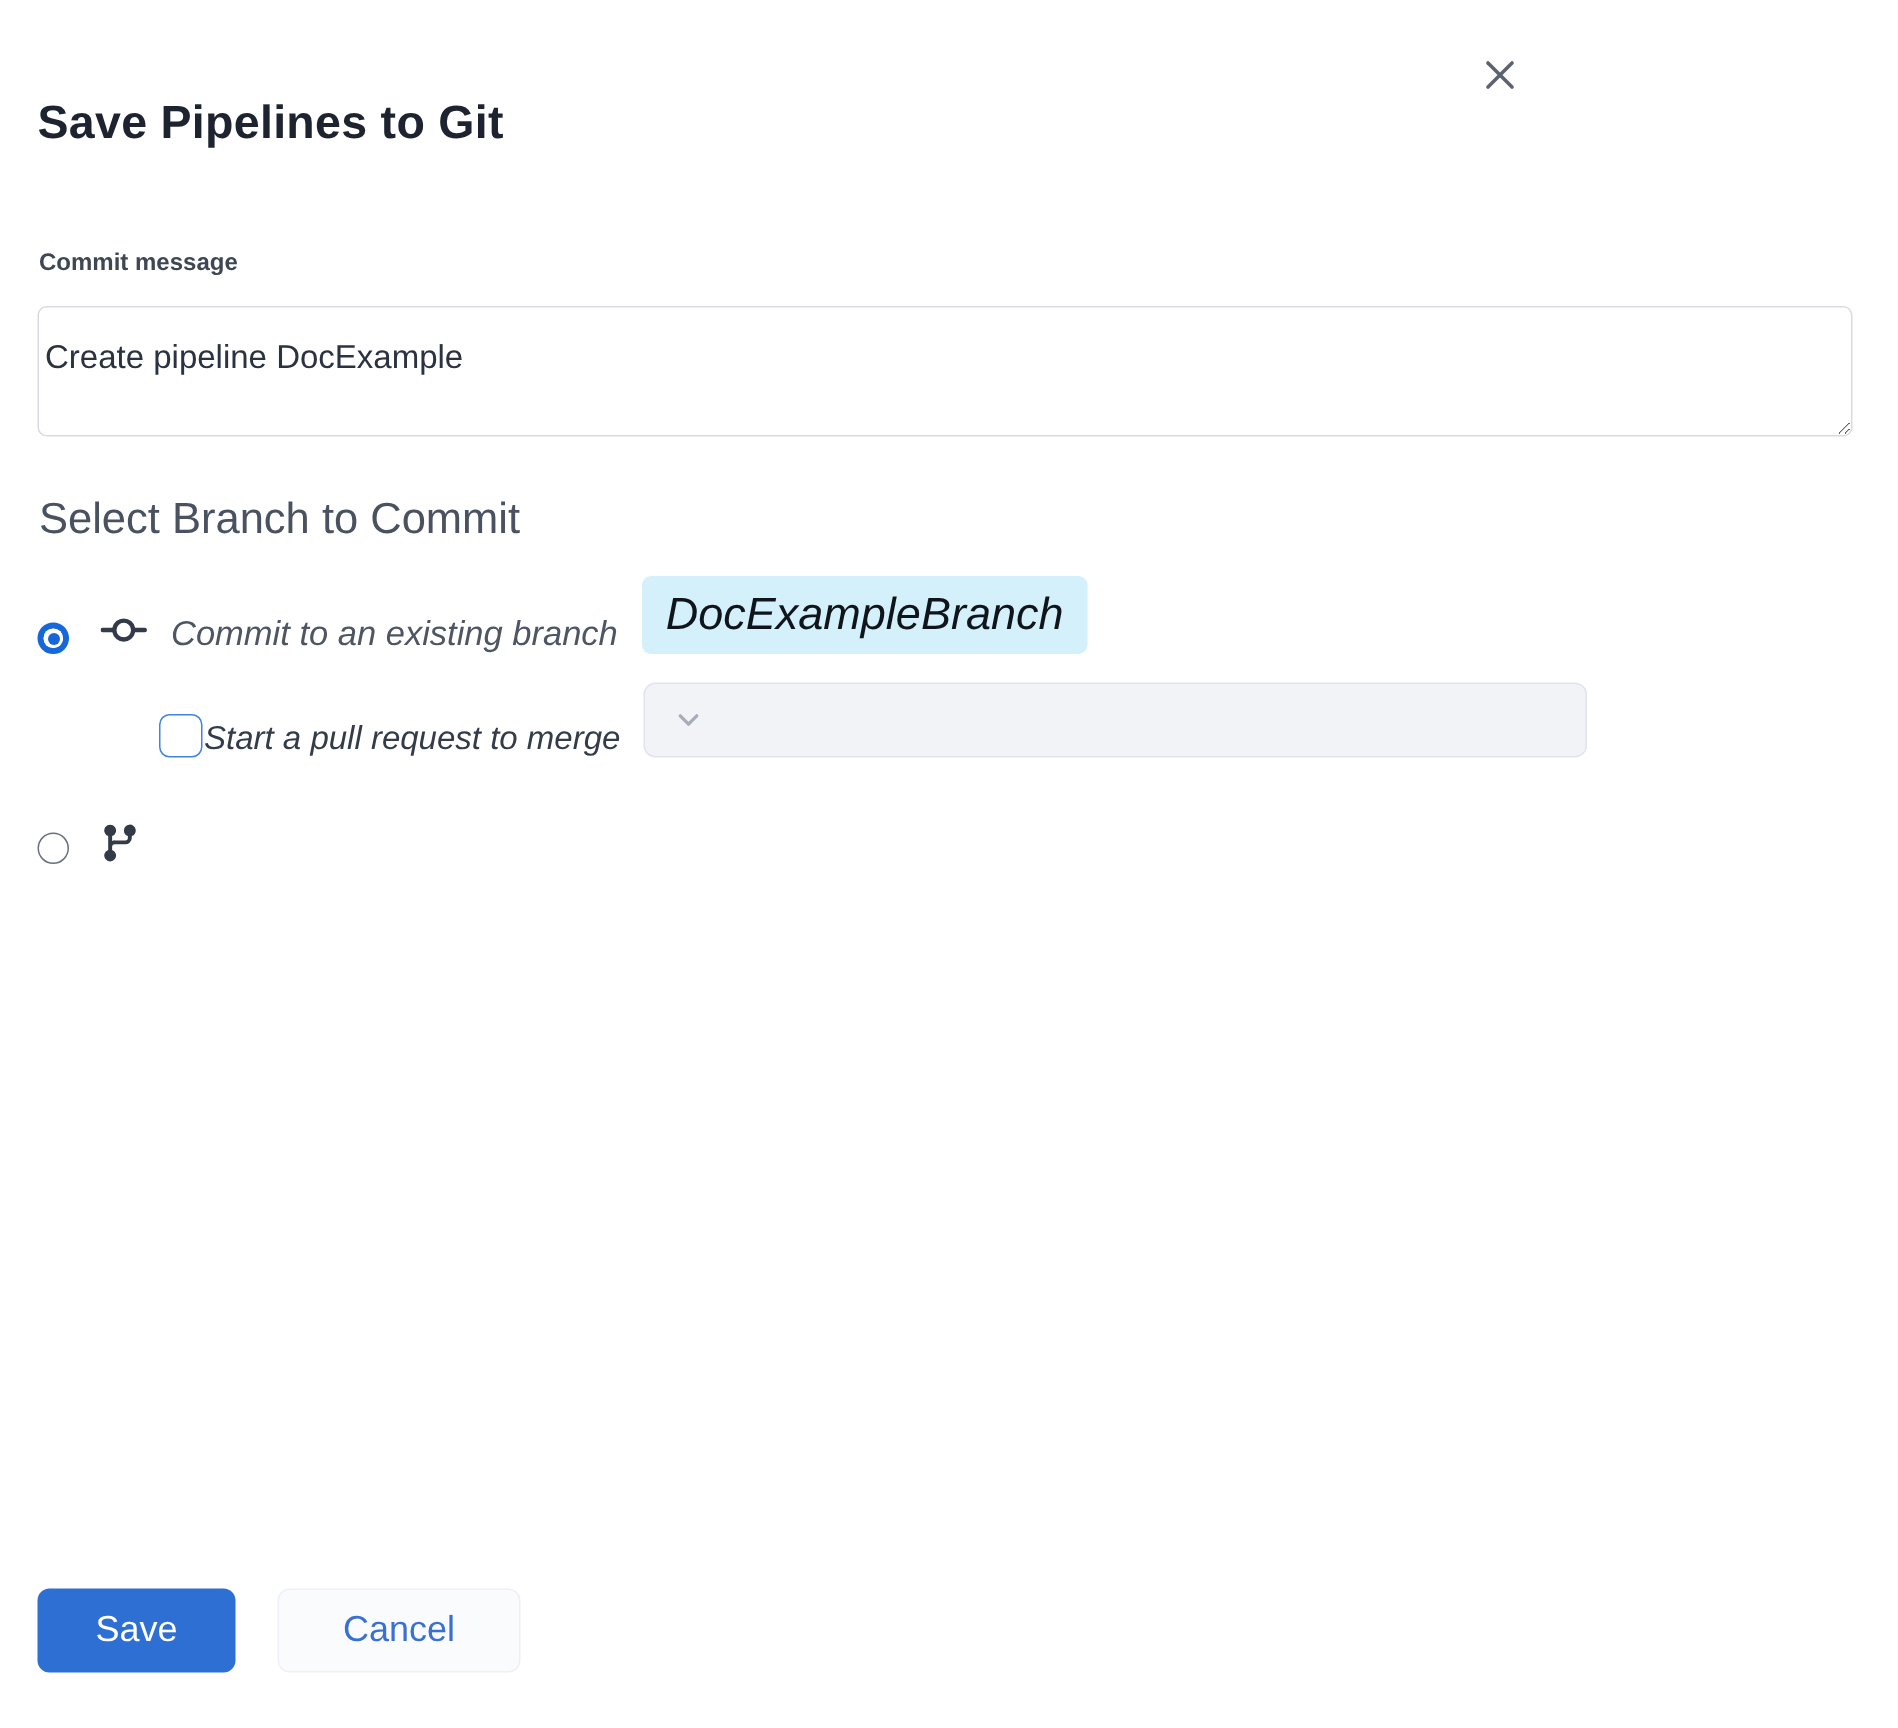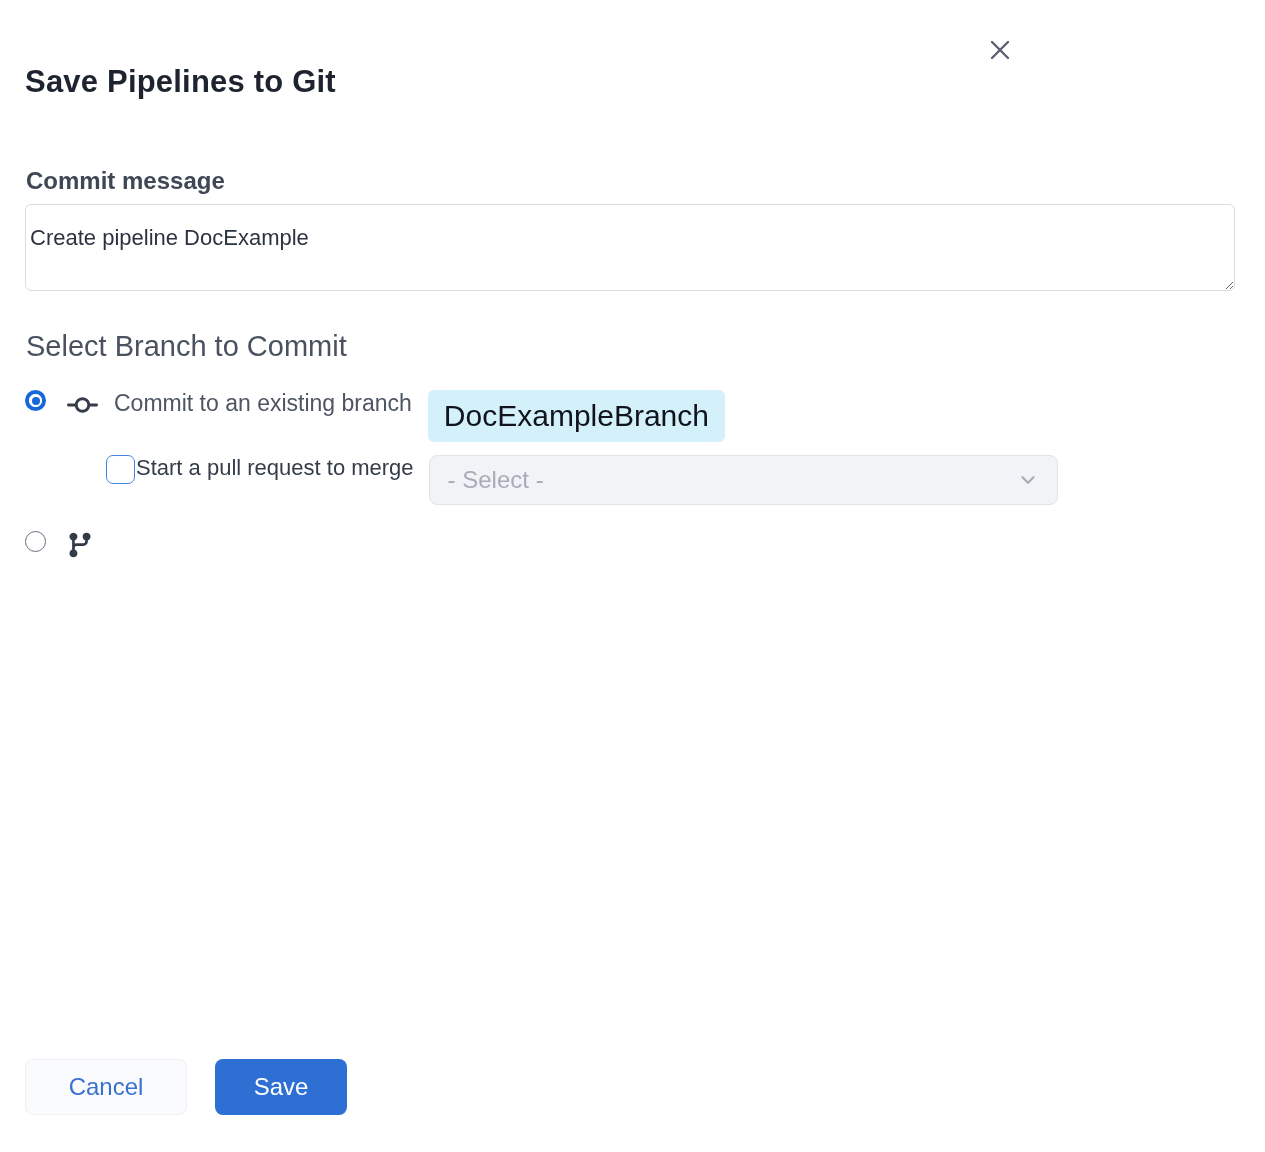--- a/index.html
+++ b/index.html
@@ -20,41 +20,41 @@
   .close-btn svg { width: 24px; height: 24px; stroke: #5b6271; stroke-width: 2.4; stroke-linecap: round; }
 
   .modal-title {
     position: absolute; left: 25px; top: 64px;
     font-size: 31px; font-weight: 700; color: #1e2330;
     letter-spacing: 0.2px;
   }
 
   .field-label {
     position: absolute; left: 26px; top: 167px;
-    font-size: 24px; font-weight: 700; color: #3f4654;
+    font-size: 16px; font-weight: 700; color: #3f4654;
   }
 
   .commit-textarea {
     position: absolute; left: 25px; top: 204px;
     width: 1210px; height: 87px;
     border: 1px solid #d8dbe2; border-radius: 6px;
     padding: 20px 4px;
     font-family: "Liberation Sans", "DejaVu Sans", sans-serif;
     font-size: 22px; color: #2b3240;
     resize: both; outline: none; background: #fff;
     line-height: 1.2;
   }
 
   .section-heading {
     position: absolute; left: 26px; top: 330px;
     font-size: 29px; font-weight: 400; color: #4a5261;
   }
 
   .option-row {
-    position: absolute; display: flex; align-items: flex-start;
+    position: absolute; display: flex; align-items: flex-end; font-style: italic;
   }
   .row-existing { left: 25px; top: 390px; height: 46px; }
   .row-pr       { left: 106px; top: 455px; height: 50px; }
   .row-new      { left: 25px; top: 531px; height: 45px; }
 
   .radio {
     width: 21px; height: 21px; border-radius: 50%;
     flex: 0 0 auto; cursor: pointer;
   }
   .radio.selected {
@@ -175,36 +175,35 @@
         </svg>
     </span>
     <span class="option-label">Commit to an existing branch</span>
     <span class="branch-badge">DocExampleBranch</span>
   </div>
 
   <div class="option-row row-pr">
     <span class="checkbox"></span>
     <span class="checkbox-label">Start a pull request to merge</span>
     <div class="pr-select">
-      <span class="placeholder">- Select -</span>
       <span style="display:flex;">
         <svg viewBox="0 0 24 24">
             <polyline points="6,9 12,15 18,9"></polyline>
           </svg>
       </span>
     </div>
   </div>
 
   <div class="option-row row-new">
     <span class="radio unselected"></span>
     <span class="git-icon icon-branch">
       <svg viewBox="0 0 16 16">
           <path d="M9.5 3.25a2.25 2.25 0 1 1 3 2.122V6A2.5 2.5 0 0 1 10 8.5H6a1 1 0 0 0-1 1v1.128a2.251 2.251 0 1 1-1.5 0V5.372a2.25 2.25 0 1 1 1.5 0v1.836A2.49 2.49 0 0 1 6 7h4a1 1 0 0 0 1-1v-.628a2.25 2.25 0 0 1-1.5-2.122Z"></path>
         </svg>
     </span>
   </div>
 
   <div class="footer">
+    <button class="btn btn-save">Save</button>
     <button class="btn btn-cancel">Cancel</button>
-    <button class="btn btn-save">Save</button>
   </div>
 
 </div>
 
 </body></html>

